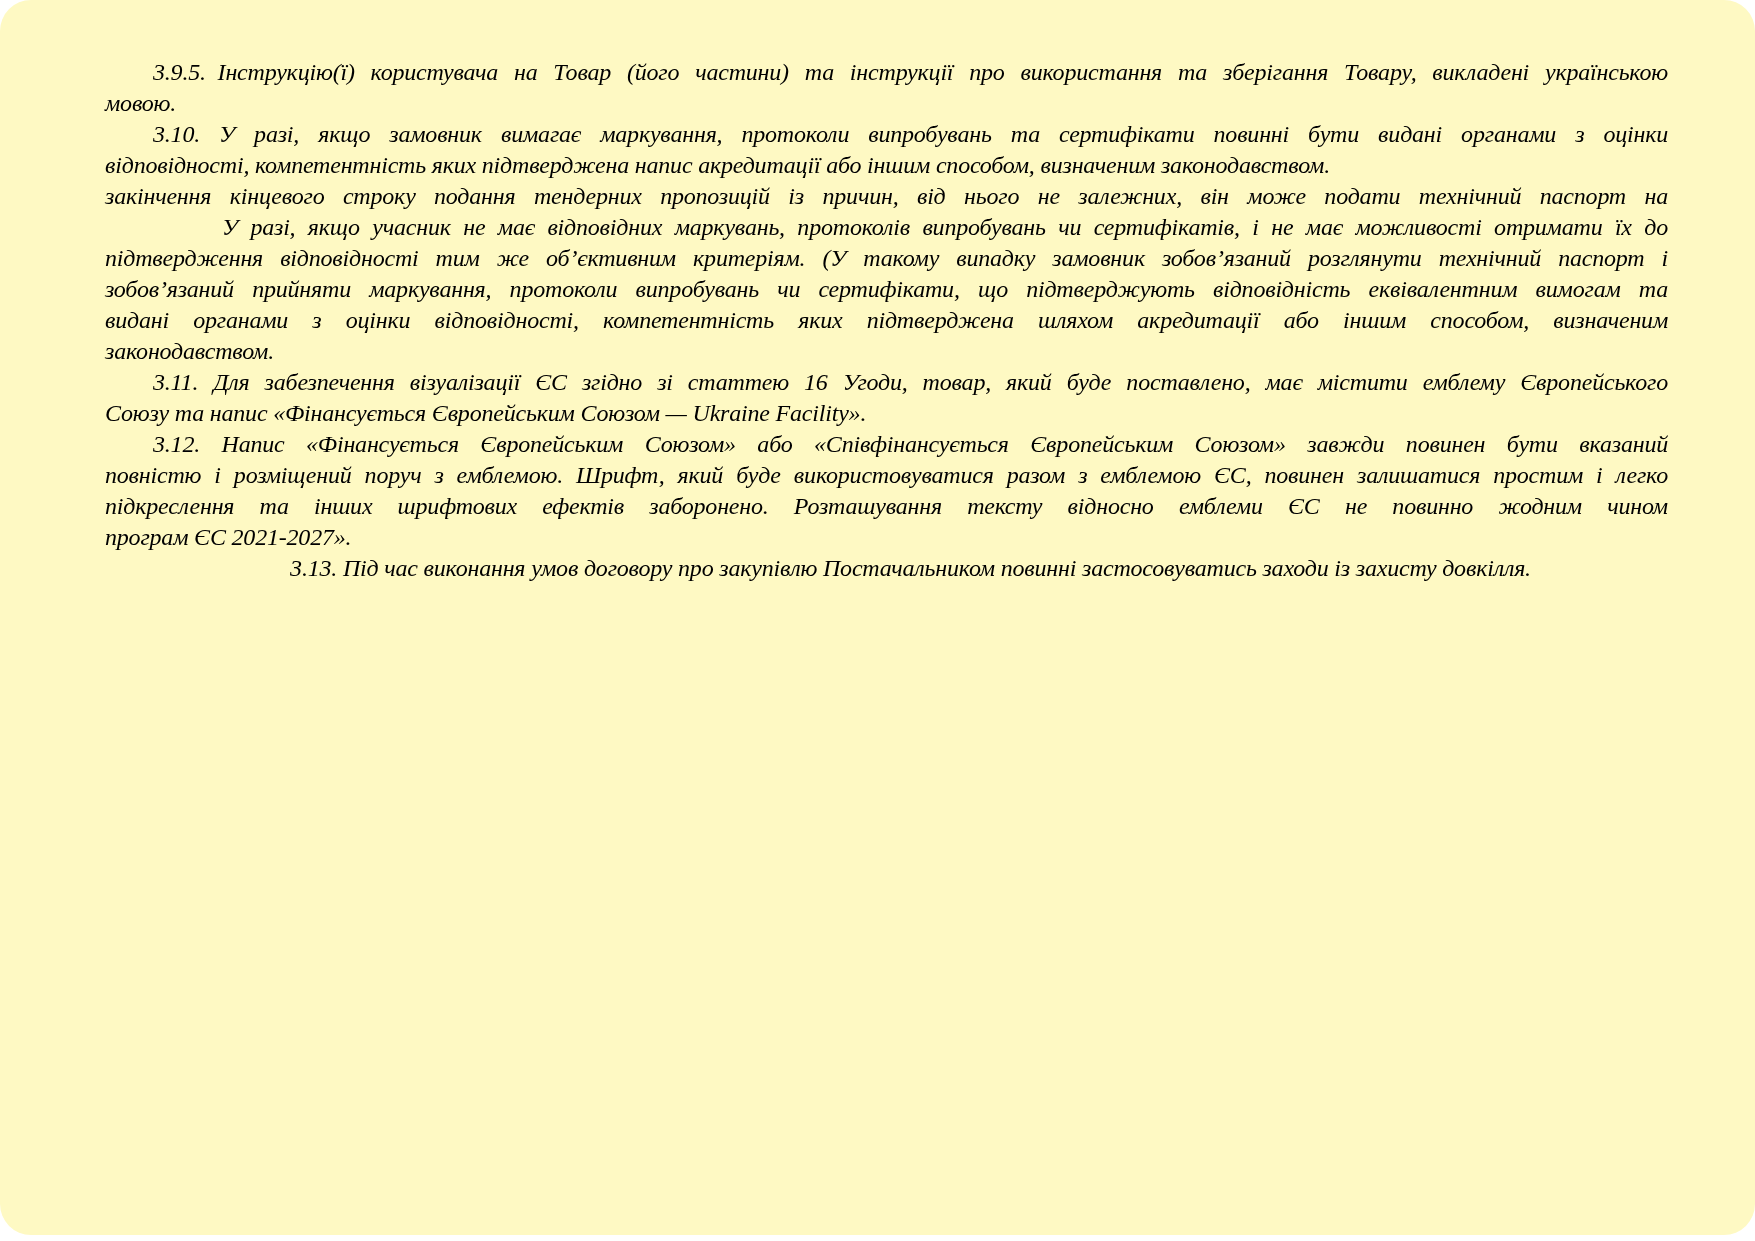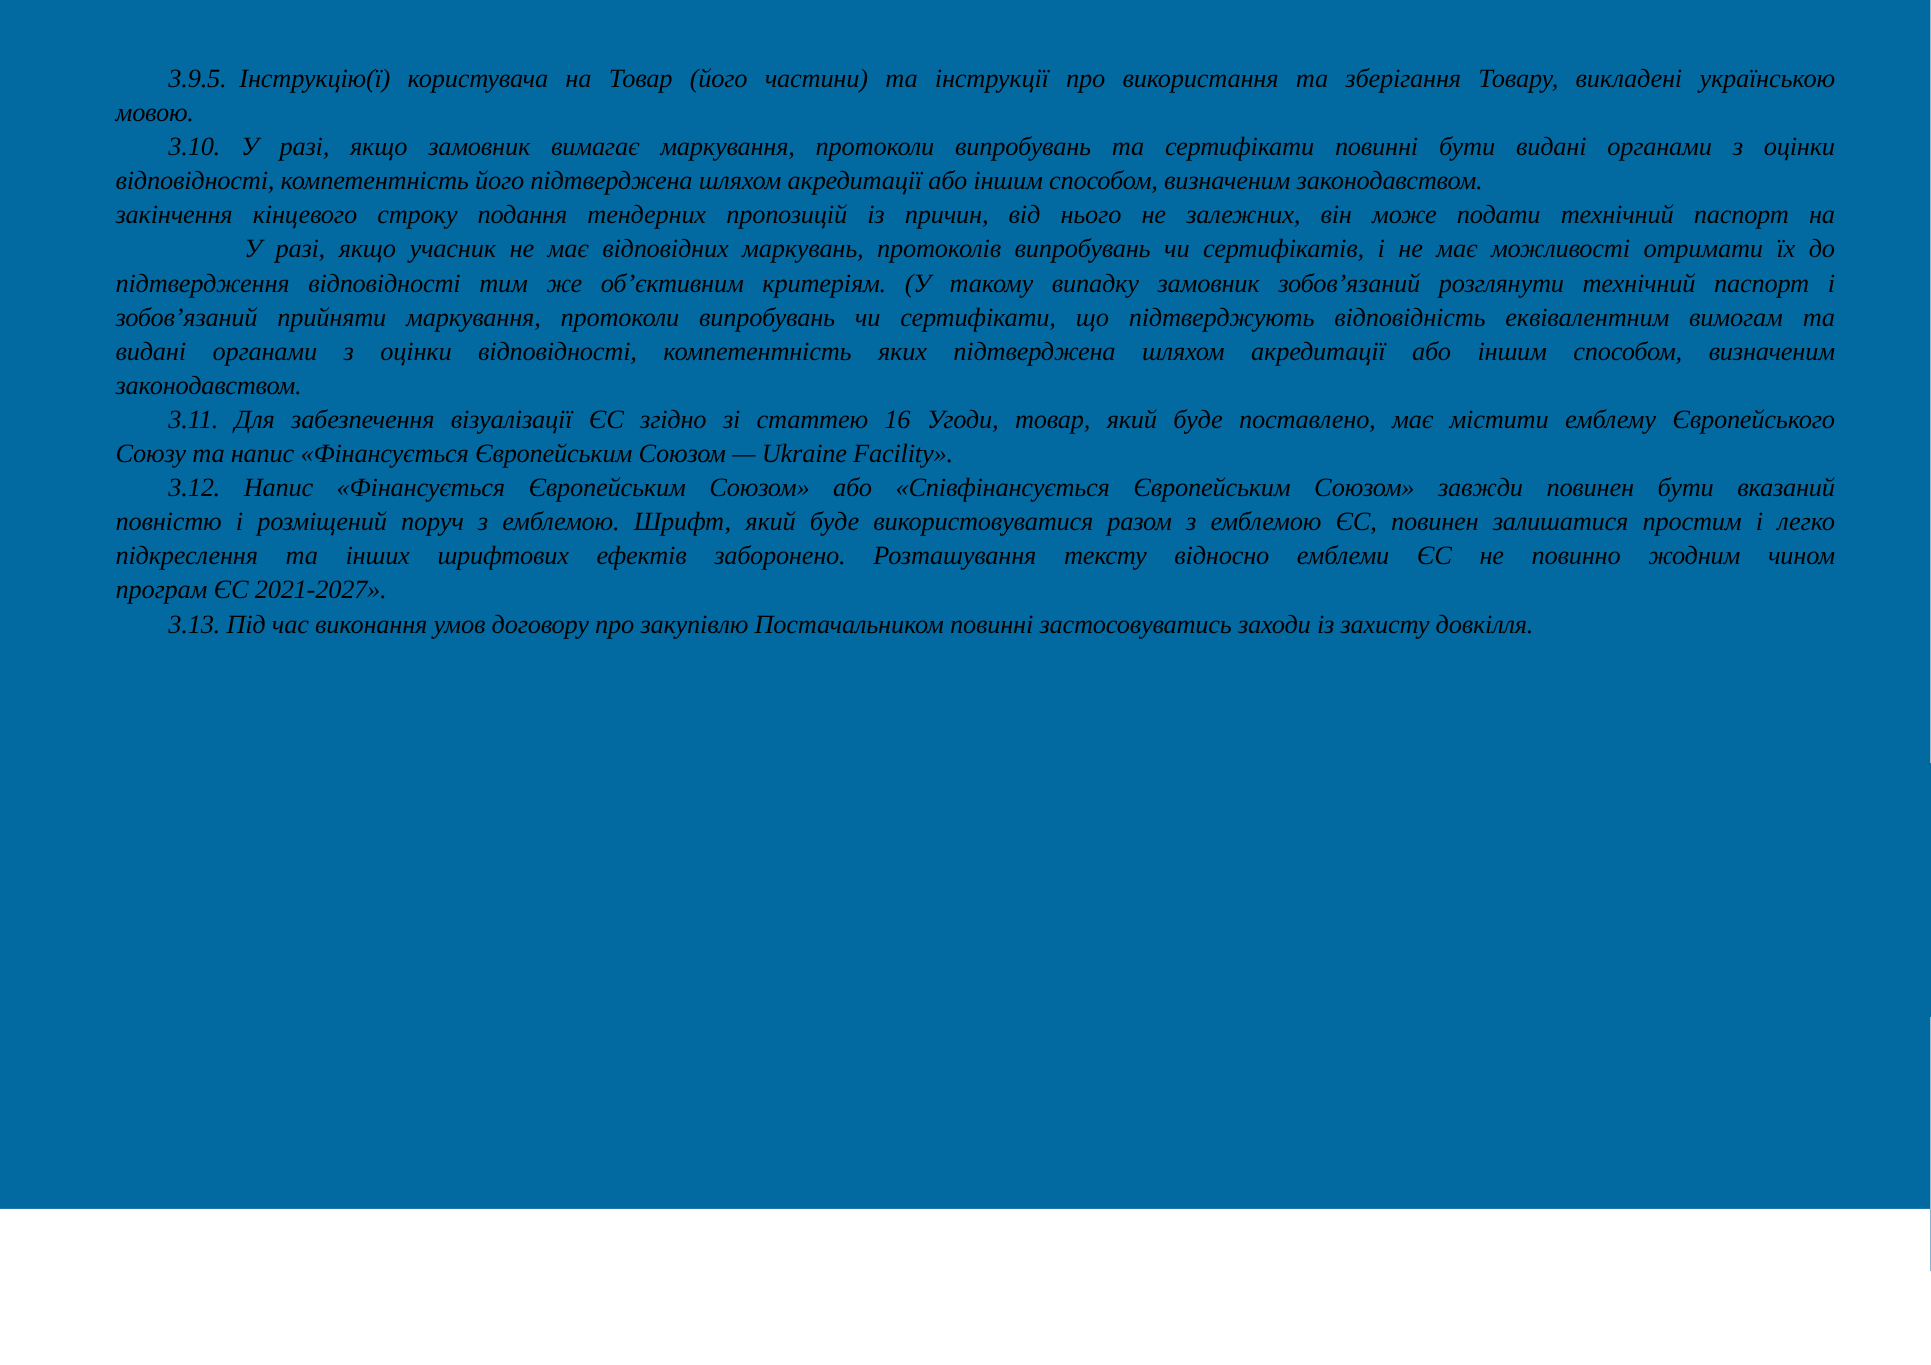--- a/index.html
+++ b/index.html
@@ -3,26 +3,27 @@
 <meta charset="utf-8">
 <style>
   html, body {
     margin: 0;
     padding: 0;
     background: #ffffff;
   }
   .page {
     position: relative;
     width: 1755px;
-    height: 1099px;
-    background: #0369a1;
+    height: 1235px;
+    background: #fef9c3;
     overflow: hidden;
     font-family: "Liberation Serif", "DejaVu Serif", serif;
     font-style: italic;
     color: #000000;
+    border-radius: 31px;
   }
   .doc {
     position: absolute;
     left: 105px;
     top: 57px;
     width: 1563px;
     font-size: 24px;
     line-height: 31px;
     letter-spacing: -0.2px;
   }
@@ -41,21 +42,21 @@
 <body>
 
 <div class="page">
   <div class="doc">
       <div class="para">
         <div class="line j" style="text-indent: 48px;">3.9.5. Інструкцію(ї) користувача на Товар (його частини) та інструкції про використання та зберігання Товару, викладені українською</div>
         <div class="line">мовою.</div>
       </div>
       <div class="para">
         <div class="line j" style="text-indent: 48px;">3.10. У разі, якщо замовник вимагає маркування, протоколи випробувань та сертифікати повинні бути видані органами з оцінки</div>
-        <div class="line">відповідності, компетентність його підтверджена шляхом акредитації або іншим способом, визначеним законодавством.</div>
+        <div class="line">відповідності, компетентність яких підтверджена напис акредитації або іншим способом, визначеним законодавством.</div>
       </div>
       <div class="para">
         <div class="line j">закінчення кінцевого строку подання тендерних пропозицій із причин, від нього не залежних, він може подати технічний паспорт на</div>
         <div class="line j" style="text-indent: 117px;">У разі, якщо учасник не має відповідних маркувань, протоколів випробувань чи сертифікатів, і не має можливості отримати їх до</div>
         <div class="line j">підтвердження відповідності тим же об’єктивним критеріям. (У такому випадку замовник зобов’язаний розглянути технічний паспорт і</div>
       </div>
       <div class="para">
         <div class="line j">зобов’язаний прийняти маркування, протоколи випробувань чи сертифікати, що підтверджують відповідність еквівалентним вимогам та</div>
         <div class="line j">видані органами з оцінки відповідності, компетентність яких підтверджена шляхом акредитації або іншим способом, визначеним</div>
         <div class="line">законодавством.</div>
@@ -64,16 +65,16 @@
         <div class="line j" style="text-indent: 48px;">3.11. Для забезпечення візуалізації ЄС згідно зі статтею 16 Угоди, товар, який буде поставлено, має містити емблему Європейського</div>
         <div class="line">Союзу та напис «Фінансується Європейським Союзом — Ukraine Facility».</div>
       </div>
       <div class="para">
         <div class="line j" style="text-indent: 48px;">3.12. Напис «Фінансується Європейським Союзом» або «Співфінансується Європейським Союзом» завжди повинен бути вказаний</div>
         <div class="line j">повністю і розміщений поруч з емблемою. Шрифт, який буде використовуватися разом з емблемою ЄС, повинен залишатися простим і легко</div>
         <div class="line j">підкреслення та інших шрифтових ефектів заборонено. Розташування тексту відносно емблеми ЄС не повинно жодним чином</div>
         <div class="line">програм ЄС 2021-2027».</div>
       </div>
       <div class="para">
-        <div class="line" style="text-indent: 48px;">3.13. Під час виконання умов договору про закупівлю Постачальником повинні застосовуватись заходи із захисту довкілля.</div>
+        <div class="line" style="text-indent: 48px; text-align: center;">3.13. Під час виконання умов договору про закупівлю Постачальником повинні застосовуватись заходи із захисту довкілля.</div>
       </div>
     </div>
 </div>
 
 </body></html>

